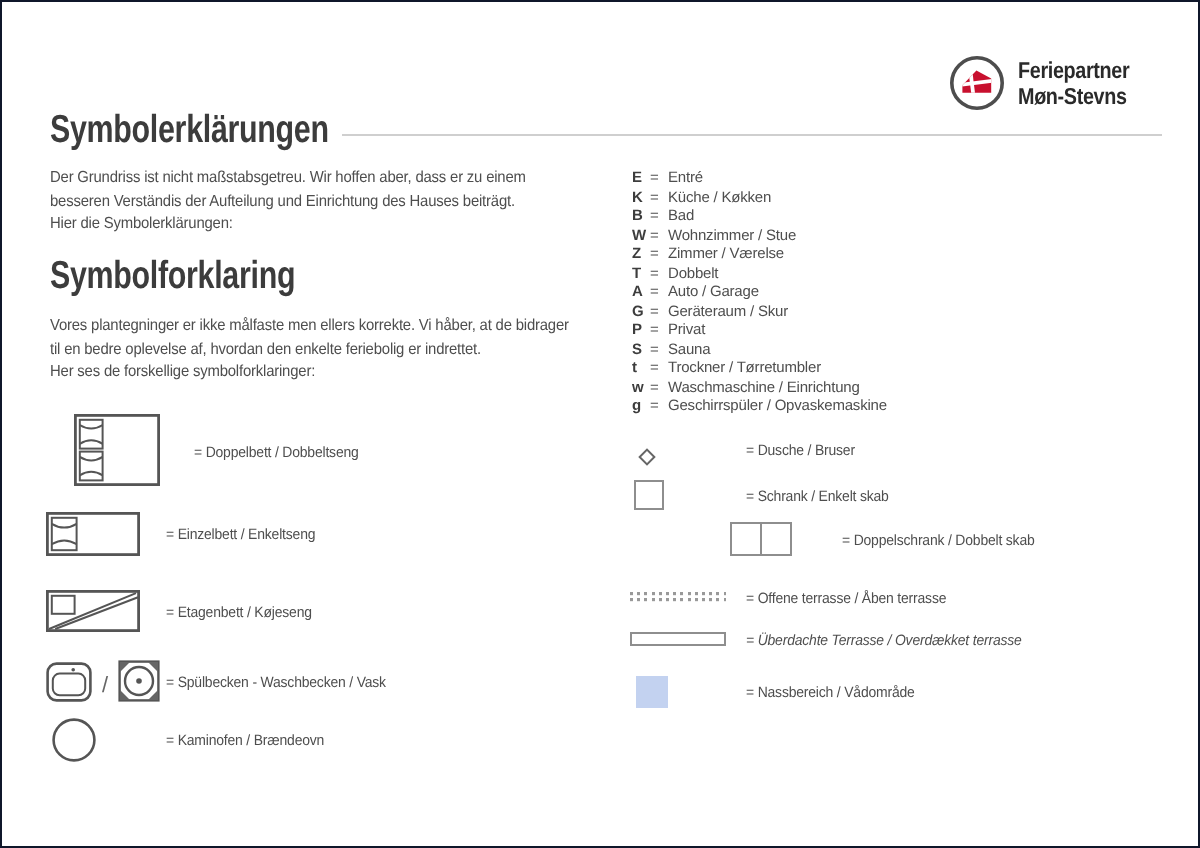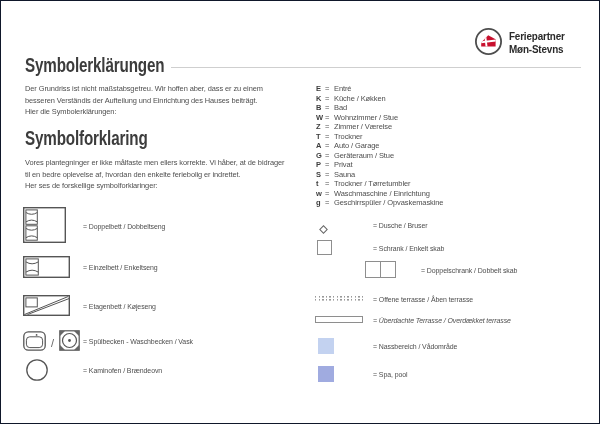--- a/index.html
+++ b/index.html
@@ -117,31 +117,31 @@
         <span class="code-term">Wohnzimmer / Stue</span>
       </div>
     <div class="code-row">
         <span class="code-letter">Z</span>
         <span class="code-sep">=</span>
         <span class="code-term">Zimmer / Værelse</span>
       </div>
     <div class="code-row">
         <span class="code-letter">T</span>
         <span class="code-sep">=</span>
-        <span class="code-term">Trockner</span>
+        <span class="code-term">Dobbelt</span>
       </div>
     <div class="code-row">
         <span class="code-letter">A</span>
         <span class="code-sep">=</span>
         <span class="code-term">Auto / Garage</span>
       </div>
     <div class="code-row">
         <span class="code-letter">G</span>
         <span class="code-sep">=</span>
-        <span class="code-term">Geräteraum / Stue</span>
+        <span class="code-term">Geräteraum / Skur</span>
       </div>
     <div class="code-row">
         <span class="code-letter">P</span>
         <span class="code-sep">=</span>
         <span class="code-term">Privat</span>
       </div>
     <div class="code-row">
         <span class="code-letter">S</span>
         <span class="code-sep">=</span>
         <span class="code-term">Sauna</span>
@@ -156,21 +156,21 @@
         <span class="code-sep">=</span>
         <span class="code-term">Waschmaschine / Einrichtung</span>
       </div>
     <div class="code-row">
         <span class="code-letter">g</span>
         <span class="code-sep">=</span>
         <span class="code-term">Geschirrspüler / Opvaskemaskine</span>
       </div>
   </div>
 
-  <div class="row row-l" style="left:22px; top:206px; width:250px; height:37px;">
+  <div class="row row-l" style="left:36px; top:206px; width:250px; height:37px;">
     <span class="sym">
       <svg width="43" height="36" viewBox="0 0 43 36" fill="none" stroke="#555">
         <rect x="0.7" y="0.7" width="41.6" height="34.6" stroke-width="1.4"></rect>
         <rect x="2.9" y="2.9" width="11.4" height="14.4" stroke-width="1"></rect>
         <path d="M2.9,5.5 Q8.6,9.1 14.3,5.5" stroke-width="1"></path>
         <path d="M2.9,14.9 Q8.6,11.3 14.3,14.9" stroke-width="1"></path>
         <rect x="2.9" y="18.8" width="11.4" height="14.4" stroke-width="1"></rect>
         <path d="M2.9,21.4 Q8.6,25 14.3,21.4" stroke-width="1"></path>
         <path d="M2.9,30.7 Q8.6,27.1 14.3,30.7" stroke-width="1"></path>
       </svg>
@@ -268,18 +268,14 @@
   <div class="row row-r" style="left:314px; top:315px; width:270px; height:7px;font-style:italic;">
     <span class="sym covered-terrace"></span>
     <span class="lab" style="left:58px;">= Überdachte Terrasse / Overdækket terrasse</span>
   </div>
 
   <div class="row row-r" style="left:317px; top:337px; width:230px; height:16px;">
     <span class="sym swatch swatch-wet"></span>
     <span class="lab" style="left:55px;">= Nassbereich / Vådområde</span>
   </div>
 
-  <div class="row row-r" style="left:317px; top:365px; width:230px; height:16px;">
-    <span class="sym swatch swatch-spa"></span>
-    <span class="lab" style="left:55px;">= Spa, pool</span>
-  </div>
 
 </div>
 
 </body></html>

